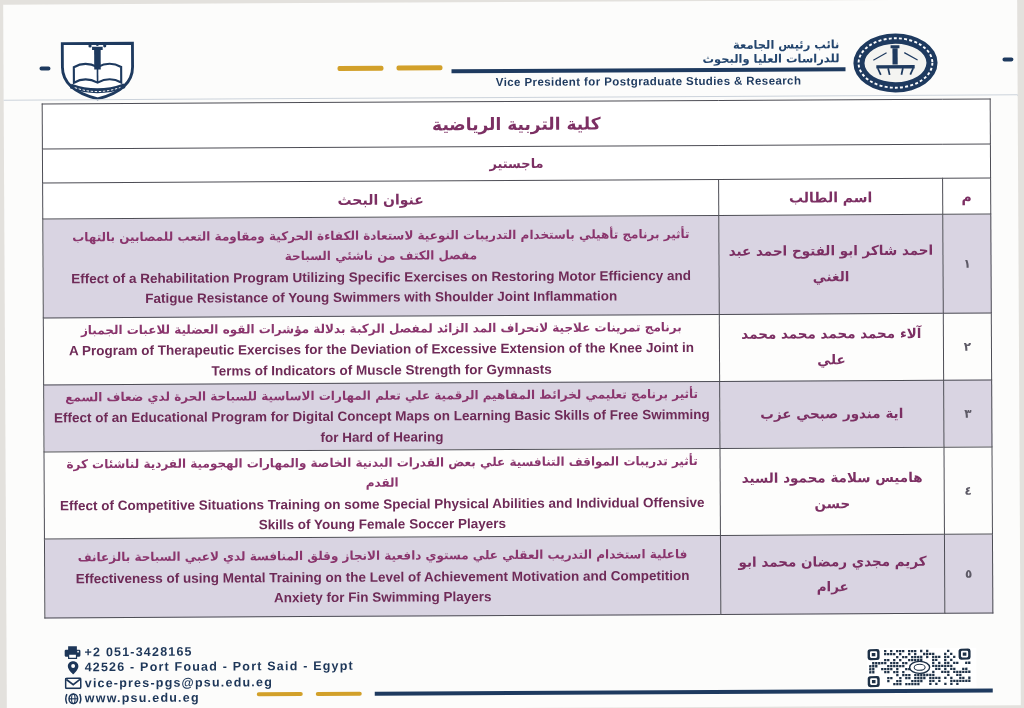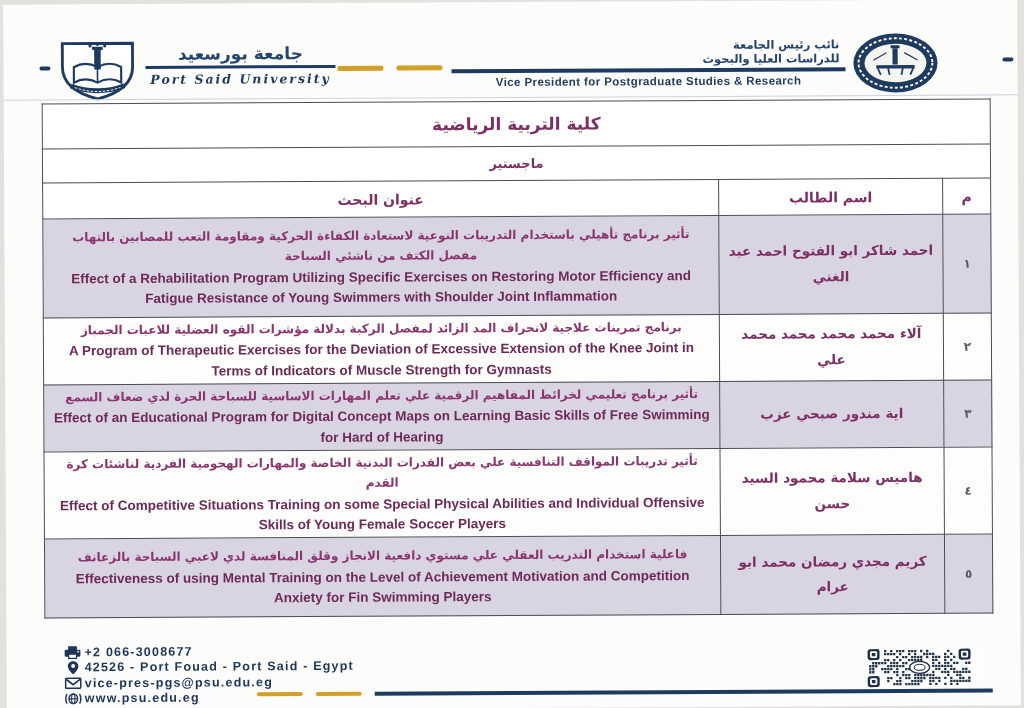--- a/index.html
+++ b/index.html
@@ -114,25 +114,20 @@
       <rect x="43.5" y="8" width="13" height="4" fill="#1e3a5f"></rect>
       <circle cx="41" cy="7" r="2" fill="#1e3a5f"></circle>
       <circle cx="50" cy="5" r="2" fill="#1e3a5f"></circle>
       <circle cx="59" cy="7" r="2" fill="#1e3a5f"></circle>
       <path d="M21,33 Q35,25 50,33 Q65,25 79,33 V52 Q65,44 50,52 Q35,44 21,52 Z" fill="none" stroke="#1e3a5f" stroke-width="2.6"></path>
       <line x1="50" y1="33" x2="50" y2="52" stroke="#1e3a5f" stroke-width="2"></line>
       <path d="M17,56 Q50,68 83,56" fill="none" stroke="#1e3a5f" stroke-width="6"></path>
       <path d="M22,58 Q50,68 78,58" fill="none" stroke="#ffffff" stroke-width="1.2" stroke-dasharray="3 2"></path>
     </svg>
 
-    <div class="uni-block">
-      <div class="uni-ar">جامعة بورسعيد</div>
-      <div class="uni-rule"></div>
-      <div class="uni-en">Port Said University</div>
-    </div>
 
     <div class="gold-dashes">
       <span></span>
         <span></span>
     </div>
 
     <div class="office-block">
       <div class="office-ar">
         <div>نائب رئيس الجامعة</div>
         <div>للدراسات العليا والبحوث</div>
@@ -229,21 +224,21 @@
     <div class="contact">
       <div class="c-line">
         <span class="c-icon">
           <svg width="18" height="14" viewBox="0 0 20 16">
             <rect x="5" y="1" width="10" height="5" fill="#1d3658"></rect>
             <rect x="1" y="5" width="18" height="8" rx="1.5" fill="#1d3658"></rect>
             <rect x="5.5" y="10" width="9" height="5" fill="#ffffff" stroke="#1d3658" stroke-width="1.4"></rect>
             <circle cx="16.3" cy="7.3" r="1" fill="#ffffff"></circle>
           </svg>
         </span>
-        <span class="c-text">+2 066-3008677</span>
+        <span class="c-text">+2 051-3428165</span>
       </div>
       <div class="c-line">
         <span class="c-icon">
           <svg width="13" height="15" viewBox="0 0 16 18">
             <path d="M8,1 C4.2,1 1.5,3.8 1.5,7 C1.5,11.5 8,17 8,17 C8,17 14.5,11.5 14.5,7 C14.5,3.8 11.8,1 8,1 Z" fill="#1d3658"></path>
             <circle cx="8" cy="6.8" r="2.4" fill="#ffffff"></circle>
           </svg>
         </span>
         <span class="c-text">42526 - Port Fouad - Port Said - Egypt</span>
       </div>

